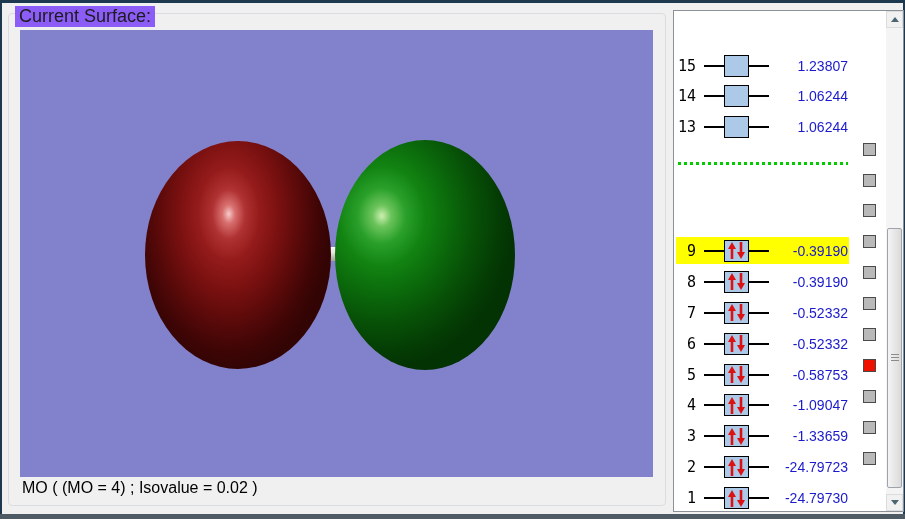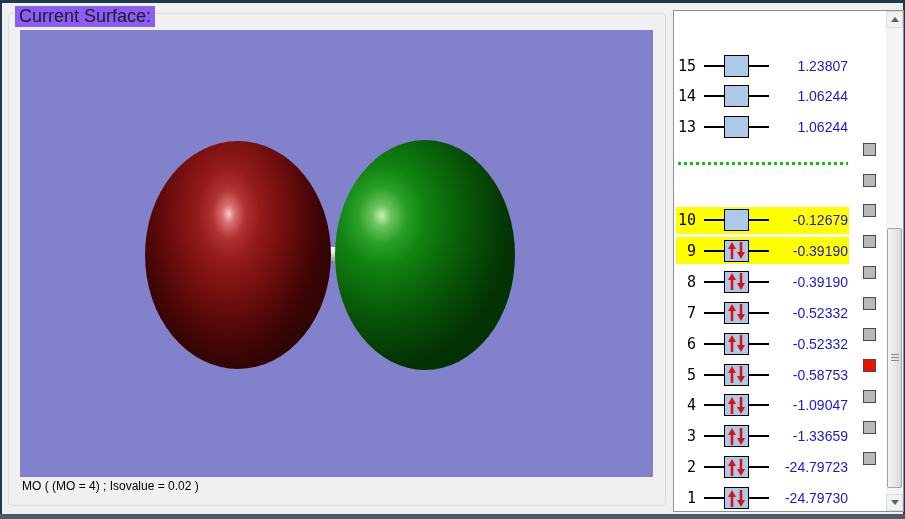--- a/index.html
+++ b/index.html
@@ -27,21 +27,21 @@
     background:linear-gradient(180deg,#fbfbf3 0%,#e8e6de 40%,#b6b3aa 80%,#a5a29a 100%);}
   .lobe{position:absolute;border-radius:50%;}
   .lobe.red{left:125px;top:111px;width:186px;height:228px;
     background:radial-gradient(ellipse farthest-side at 45% 32%,
       #f6caca 0%,#d97070 6%,#b03232 16%,#951b1b 30%,#7c1111 48%,
       #5d0a0a 68%,#3f0505 88%,#330404 100%);}
   .lobe.green{left:315px;top:110px;width:180px;height:230px;
     background:radial-gradient(ellipse farthest-side at 26% 33%,
       #cdf0b0 0%,#6cc45c 7%,#2aa02a 18%,#128412 32%,#0b6b0b 50%,
       #075007 70%,#043a04 90%,#033203 100%);}
-  .status{position:absolute;left:22px;top:479px;font-size:12px;color:#000;}
+  .status{position:absolute;left:22px;top:479px;font-size:16px;color:#000;}
 
   
   .mo-panel{position:absolute;left:673px;top:10px;width:231px;height:502px;
     background:#ffffff;border:1px solid #8a9199;box-sizing:border-box;}
   #rows-host{position:absolute;left:0;top:0;width:210px;height:500px;}
   .mo-row-wrap{position:absolute;left:0;width:210px;height:27px;}
   .mo-row{position:absolute;left:2px;top:0;width:173px;height:27px;
     display:flex;align-items:center;margin-top:40px;}
   .mo-row.hl{background:#ffff00;}
   .mo-num{width:20px;text-align:right;font-family:"DejaVu Sans Mono",monospace;
@@ -137,29 +137,20 @@
     </div>
 
   </div>
 
 
   <div class="mo-row-wrap" style="top: 124.6px;">
     <span class="mo-check" style="top: 7px;"></span>
   </div>
 
   <div class="mo-row-wrap" style="top: 155.5px;">
-    <div class="mo-row hl">
-      <span class="mo-num">10</span>
-      <span class="mo-line"></span>
-      <span class="mo-box">
-        
-      </span>
-      <span class="mo-line"></span>
-      <span class="mo-energy">-0.12679</span>
-    </div>
     <span class="mo-check" style="top: 7px;"></span>
   </div>
 
   <div class="mo-row-wrap" style="top: 186.4px;">
     <div class="mo-row hl">
       <span class="mo-num">9</span>
       <span class="mo-line"></span>
       <span class="mo-box">
         <svg width="21" height="19" viewBox="0 0 21 19">
           <path d="M6 18 L6 5" stroke="#dd1111" stroke-width="2.6" fill="none"></path>

